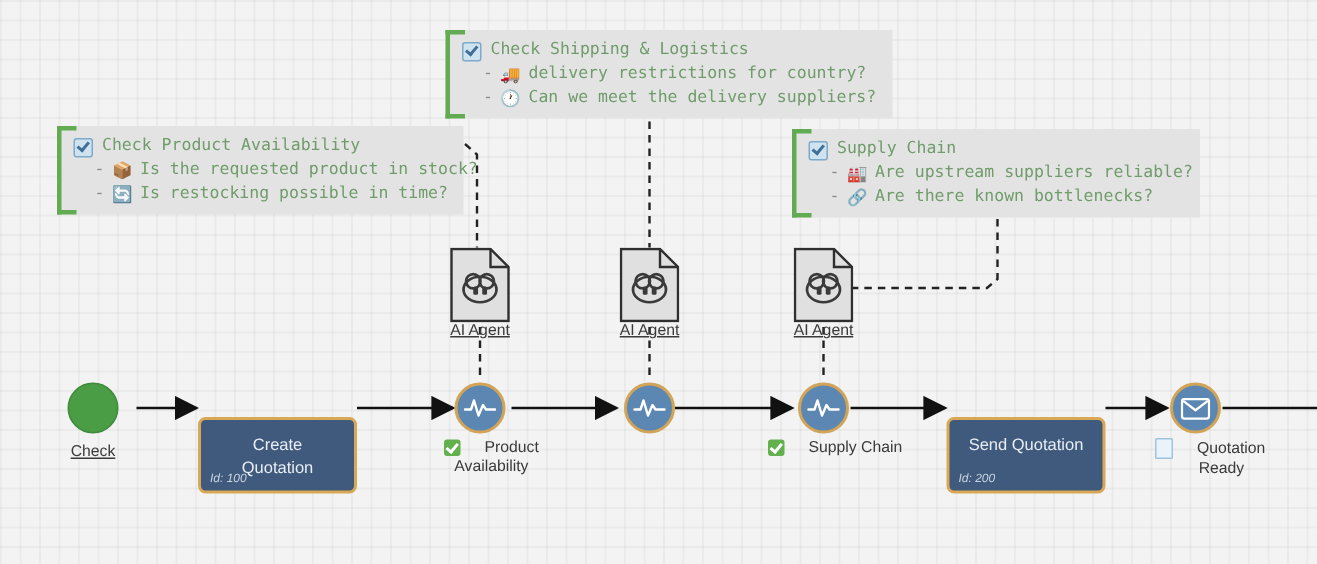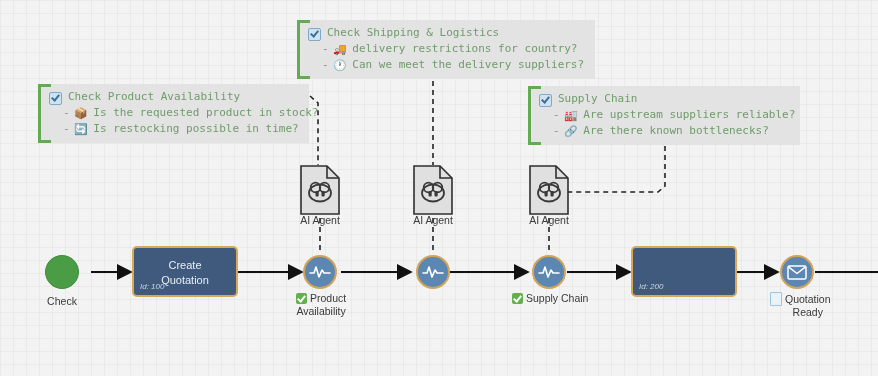--- a/index.html
+++ b/index.html
@@ -49,21 +49,21 @@
     border:solid #3d6f99;border-width:0 2px 2px 0;transform:rotate(40deg);
   }
   .emoji{font-family:"DejaVu Sans",sans-serif;font-size:11px;line-height:11px;}
 
   
   svg.layer{position:absolute;left:0;top:0;width:878px;height:376px;}
 
   
   .task{
     position:absolute;background:#3f5a7d;border:2px solid #d8a857;border-radius:5px;
-    box-sizing:border-box;color:#ffffff;
+    box-sizing:border-box;color:#ffffff;margin-top:32px;
   }
   .task-title{
     position:absolute;left:0;right:0;top:10px;text-align:center;
     font-size:11px;line-height:15px;color:#e9eef4;
   }
   .task-id{position:absolute;left:6px;bottom:4px;font-size:8px;color:#c9d4e0;font-style:italic;}
 
   .circle-node{
     position:absolute;width:34px;height:34px;border-radius:50%;
     background:#5c87b2;border:2px solid #d2a457;box-sizing:border-box;
@@ -73,22 +73,22 @@
     position:absolute;width:34px;height:34px;border-radius:50%;
     background:#4a9d45;border:1px solid #3f8a3b;box-sizing:border-box;
   }
   .agent{
     position:absolute;width:40px;height:50px;
   }
   .node-label{
     position:absolute;text-align:center;font-size:10.5px;line-height:13px;
     color:#3a3a3a;white-space:nowrap;
   }
-  .node-label.center{transform:translateX(-50%);}
-  .lbl-row{display:flex;align-items:center;gap:3px;justify-content:flex-start;text-align:right;}
+  .node-label.center{transform:translateX(-50%);text-decoration:underline;}
+  .lbl-row{display:flex;align-items:center;gap:16px;justify-content:flex-start;text-align:right;}
   .chk-green{
     width:11px;height:11px;flex:0 0 11px;background:#63b04e;border-radius:2px;position:relative;
   }
   .chk-green::after{
     content:"";position:absolute;left:3px;top:1px;width:3px;height:6px;
     border:solid #ffffff;border-width:0 2px 2px 0;transform:rotate(40deg);
   }
   .doc-ico{
     width:10px;height:12px;flex:0 0 10px;background:#eaf3fa;border:1px solid #9dc3dd;
     border-radius:1px;position:relative;
@@ -265,20 +265,23 @@
     </svg>
   </div>
   <div class="node-label" style="left:512px;top:292px;">
     <div class="lbl-row">
       <span class="chk-green"></span>
       <span>Supply Chain</span>
     </div>
   </div>
 
   <div class="task" style="left:631px;top:246px;width:106px;height:51px;">
+    <div class="task-title">
+      <div>Send Quotation</div>
+    </div>
     <div class="task-id">Id: 200</div>
   </div>
 
   <div class="circle-node" style="left:780px;top:255px;">
     <svg width="20" height="15" viewBox="0 0 20 15">
       <rect x="1" y="1" width="18" height="13" rx="1.5" fill="none" stroke="#ffffff" stroke-width="1.5"></rect>
       <polyline points="1.8,2.2 10,8.5 18.2,2.2" fill="none" stroke="#ffffff" stroke-width="1.5" stroke-linejoin="round"></polyline>
     </svg>
   </div>
   <div class="node-label" style="left:770px;top:292px;">

